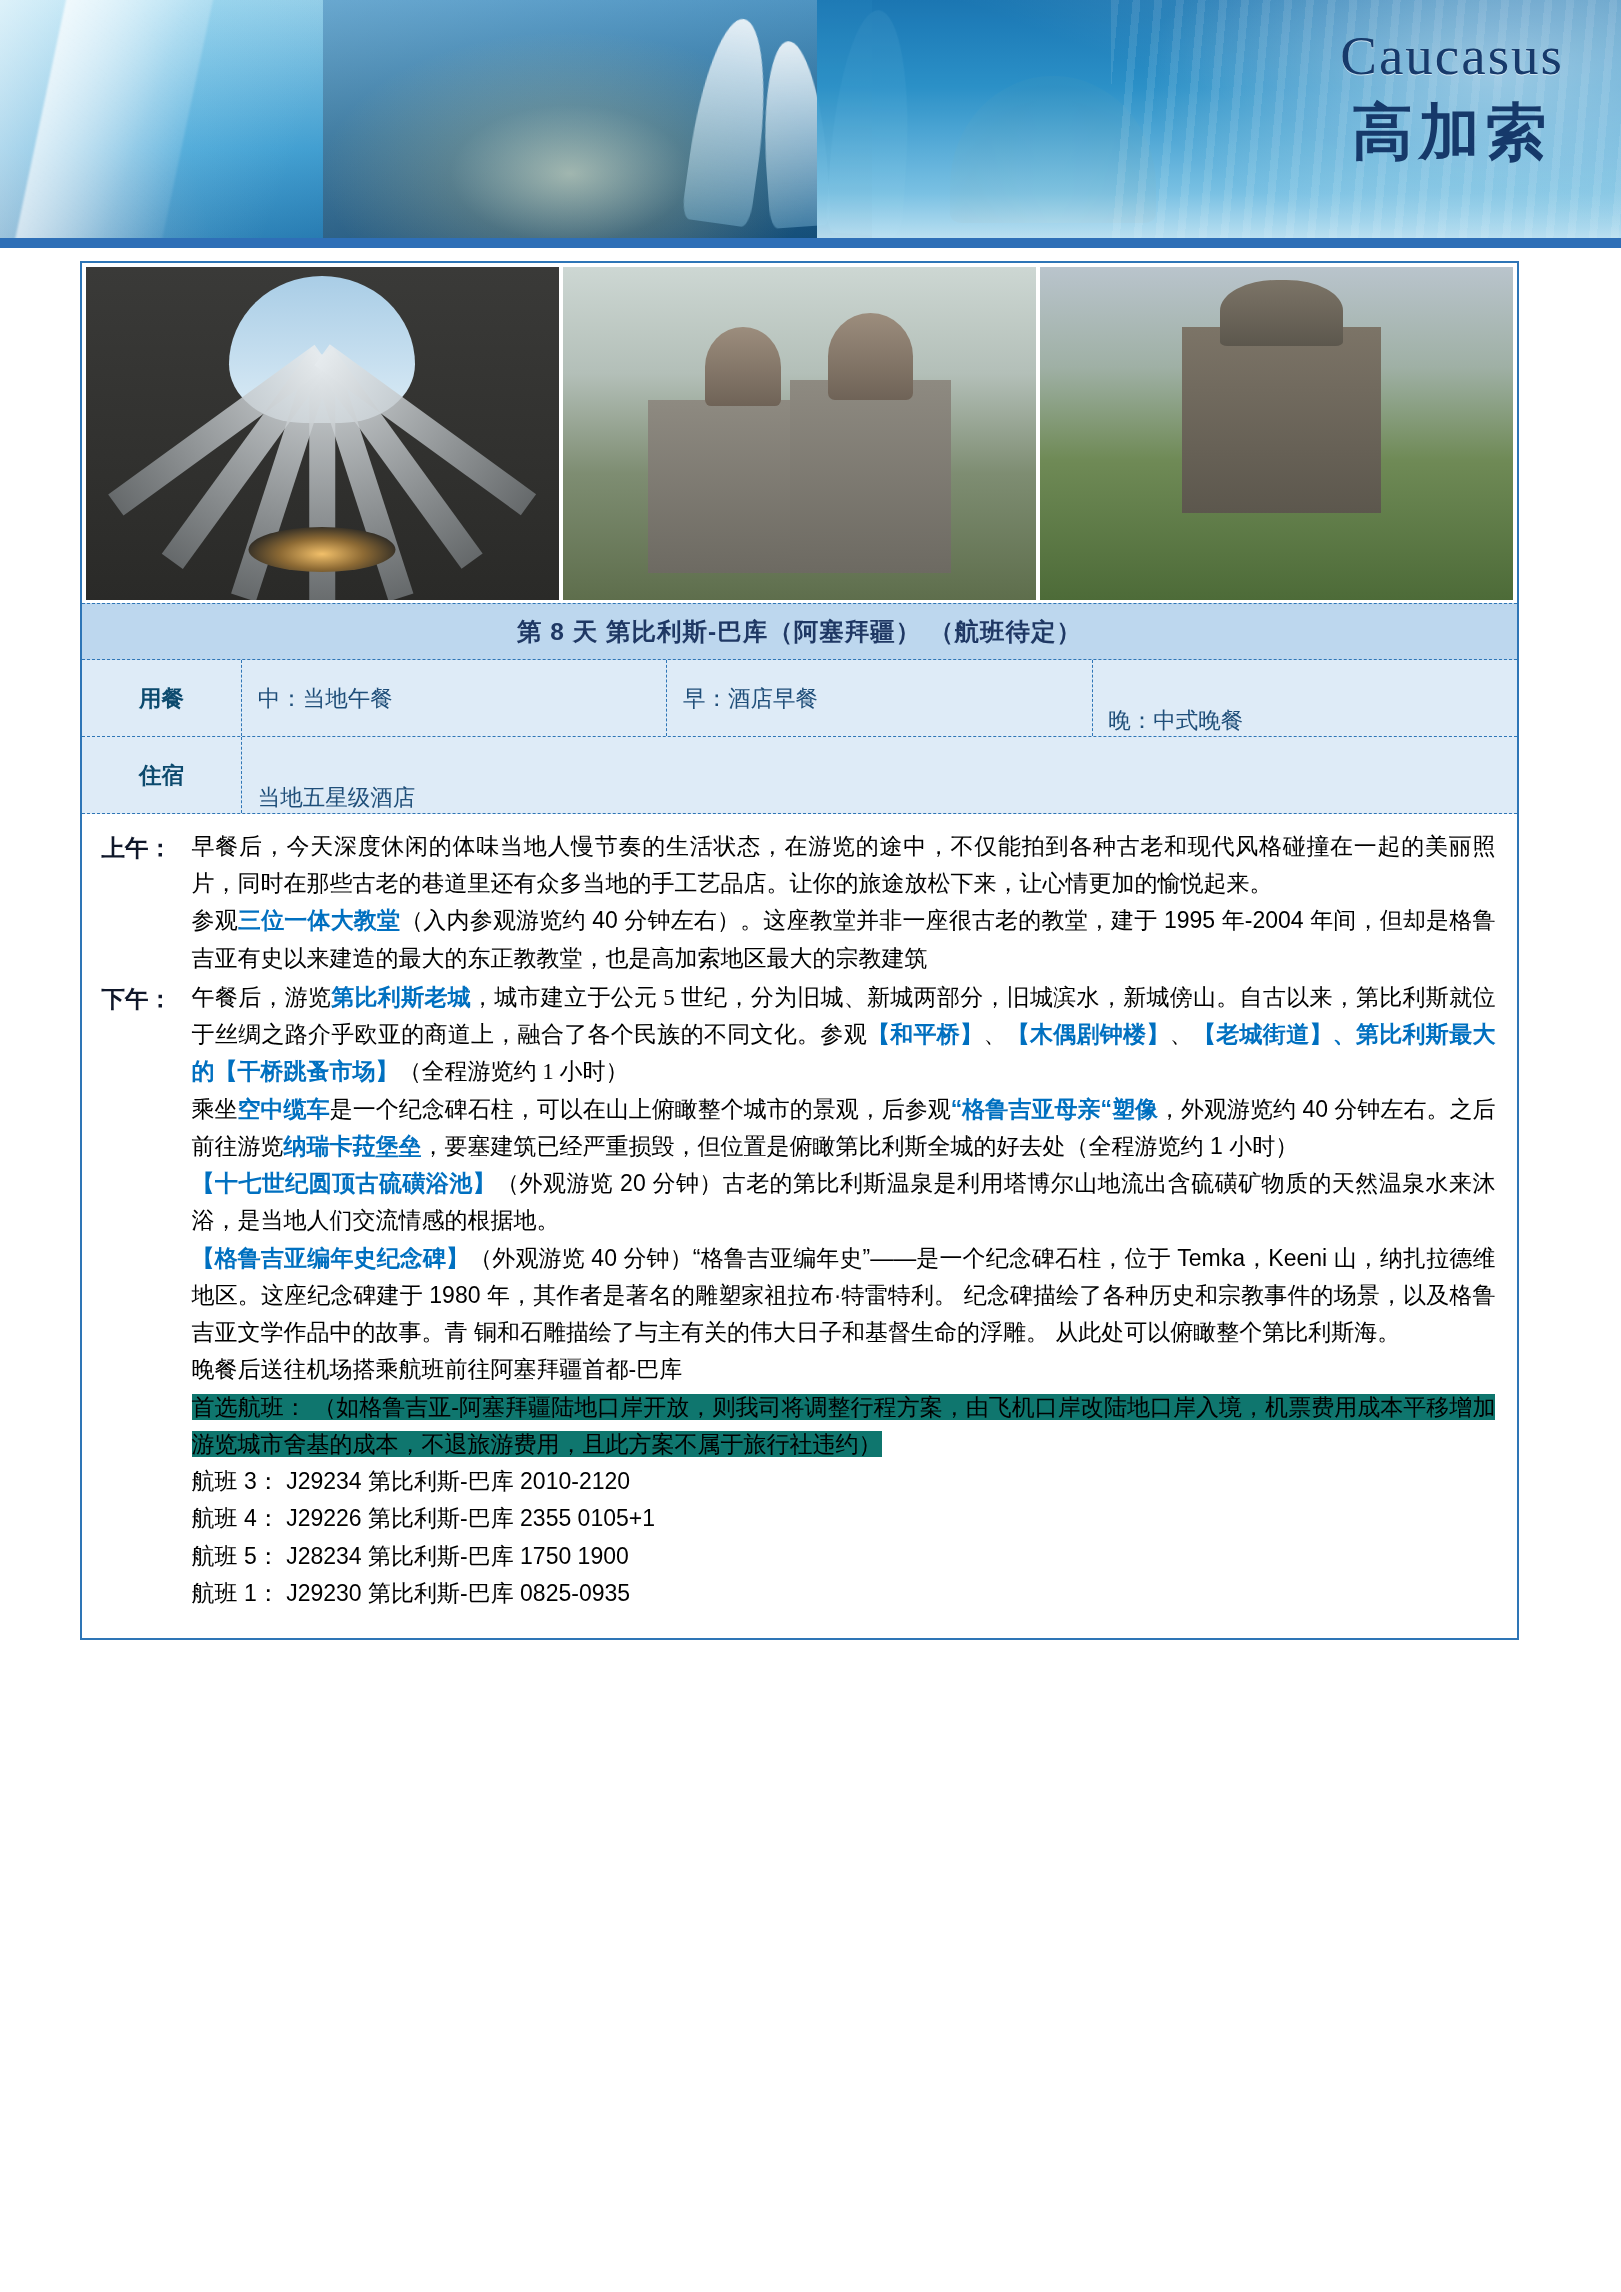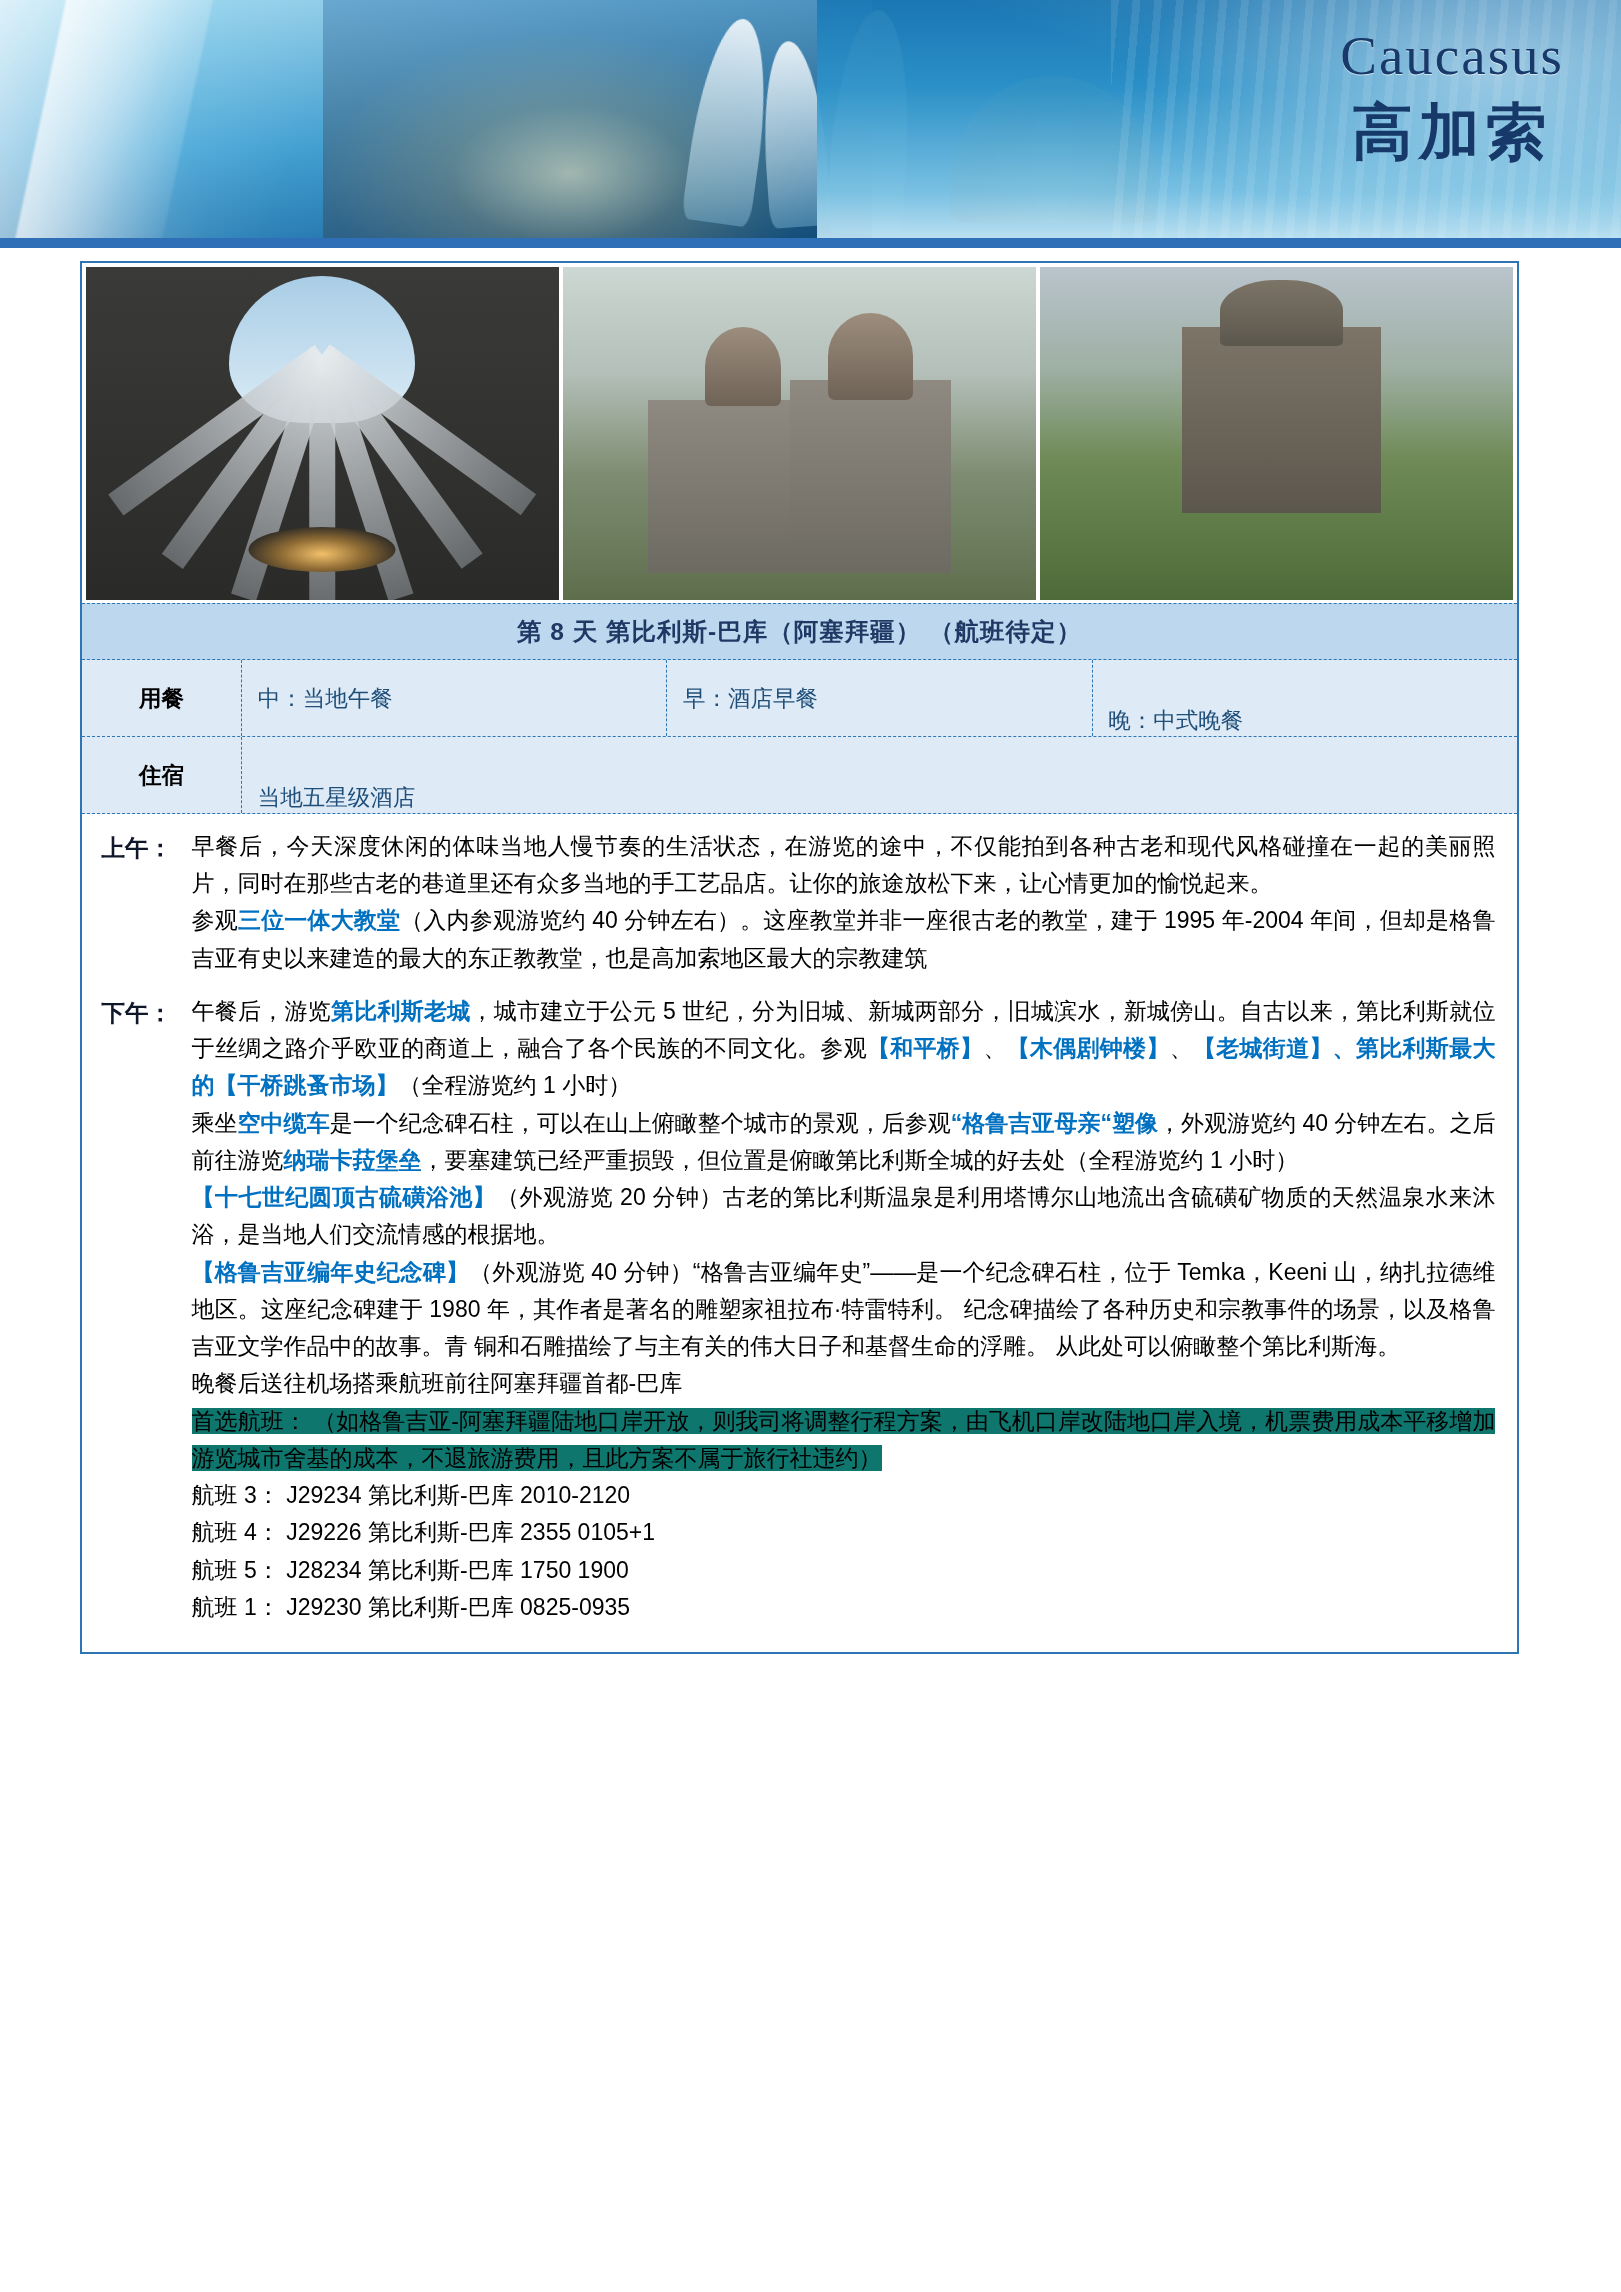--- a/index.html
+++ b/index.html
@@ -209,21 +209,21 @@
     border-bottom: 1px dashed #2e75b6;
     background: #deebf7;
     min-height: 47px;
   }
   .info-label {
     width: 159px;
     flex: 0 0 159px;
     text-align: center;
     font-size: 22.5px;
     font-weight: bold;
-    color: #000000;
+    color: #0c4a6e;
     display: flex;
     align-items: center;
     justify-content: center;
     border-right: 1px dashed #2e75b6;
     background: #deebf7;
   }
   .info-cell {
     flex: 1 1 0;
     display: flex;
     align-items: center;
@@ -270,21 +270,21 @@
     color: #0070c0;
     font-weight: bold;
   }
   .hl {
     background: #0f766e;
     font-weight: normal;
   }
   .plain-line {
     margin-left: 90px;
   }
-  .small-gap { margin-top: 16px; }
+  .small-gap { margin-top: 2px; font-family: Liberation Serif, serif; }
 </style>
 </head>
 <body>
 
 <div class="page">
 
   <div class="banner">
     <div class="banner-ice"></div>
     <div class="banner-mid">
       <div class="flame f1"></div>

